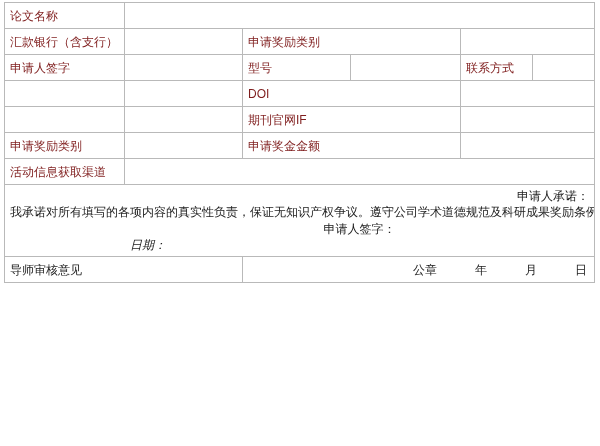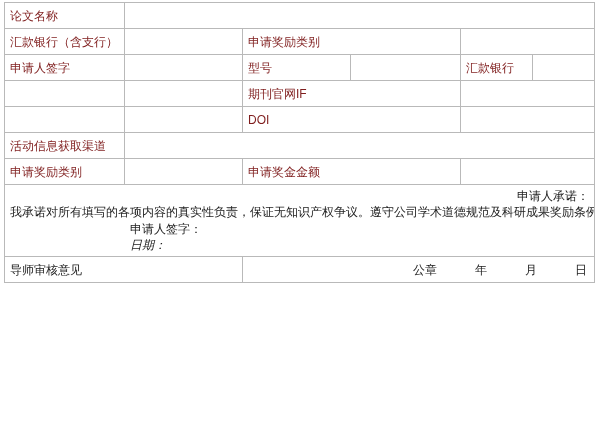--- a/index.html
+++ b/index.html
@@ -54,20 +54,21 @@
     text-align: right;
   }
   .commit-p {
     display: block;
     text-align: justify;
   }
   .commit-sign {
     display: block;
     margin-left: 120px;
     margin-top: 1px;
+    text-align: center;
   }
   .commit-date {
     display: block;
     margin-left: 120px;
     font-style: italic;
   }
   
   td.review {
     vertical-align: top;
     white-space: nowrap;
@@ -117,49 +118,49 @@
         <td class="blank"></td>
         <td class="lbl" colspan="2">申请奖励类别</td>
         <td class="blank" colspan="2"></td>
       </tr>
 
       <tr>
         <td class="lbl">申请人签字</td>
         <td class="blank"></td>
         <td class="lbl">型号</td>
         <td class="blank"></td>
-        <td class="lbl">汇款银行</td>
+        <td class="lbl">联系方式</td>
         <td class="blank"></td>
       </tr>
 
+
+      <tr>
+        <td class="lbl"></td>
+        <td class="blank"></td>
+        <td class="lbl" colspan="2">DOI</td>
+        <td class="blank" colspan="2"></td>
+      </tr>
 
       <tr>
         <td class="lbl"></td>
         <td class="blank"></td>
         <td class="lbl" colspan="2">期刊官网IF</td>
         <td class="blank" colspan="2"></td>
       </tr>
 
       <tr>
-        <td class="lbl"></td>
+        <td class="lbl">申请奖励类别</td>
         <td class="blank"></td>
-        <td class="lbl" colspan="2">DOI</td>
+        <td class="lbl" colspan="2">申请奖金金额</td>
         <td class="blank" colspan="2"></td>
       </tr>
 
       <tr>
         <td class="lbl">活动信息获取渠道</td>
         <td class="blank" colspan="5"></td>
-      </tr>
-
-      <tr>
-        <td class="lbl">申请奖励类别</td>
-        <td class="blank"></td>
-        <td class="lbl" colspan="2">申请奖金金额</td>
-        <td class="blank" colspan="2"></td>
       </tr>
 
       <tr>
         <td class="commit" colspan="6">
           <span class="commit-title">申请人承诺：</span>
           <span class="commit-p">我承诺对所有填写的各项内容的真实性负责，保证无知识产权争议。遵守公司学术道德规范及科研成果奖励条例的相关规定，如有违反，同意该单位收回以往所有发的全部奖金并承担相应的责任。</span>
           <span class="commit-sign">申请人签字：</span>
           <span class="commit-date">日期：</span>
         </td>
       </tr>

